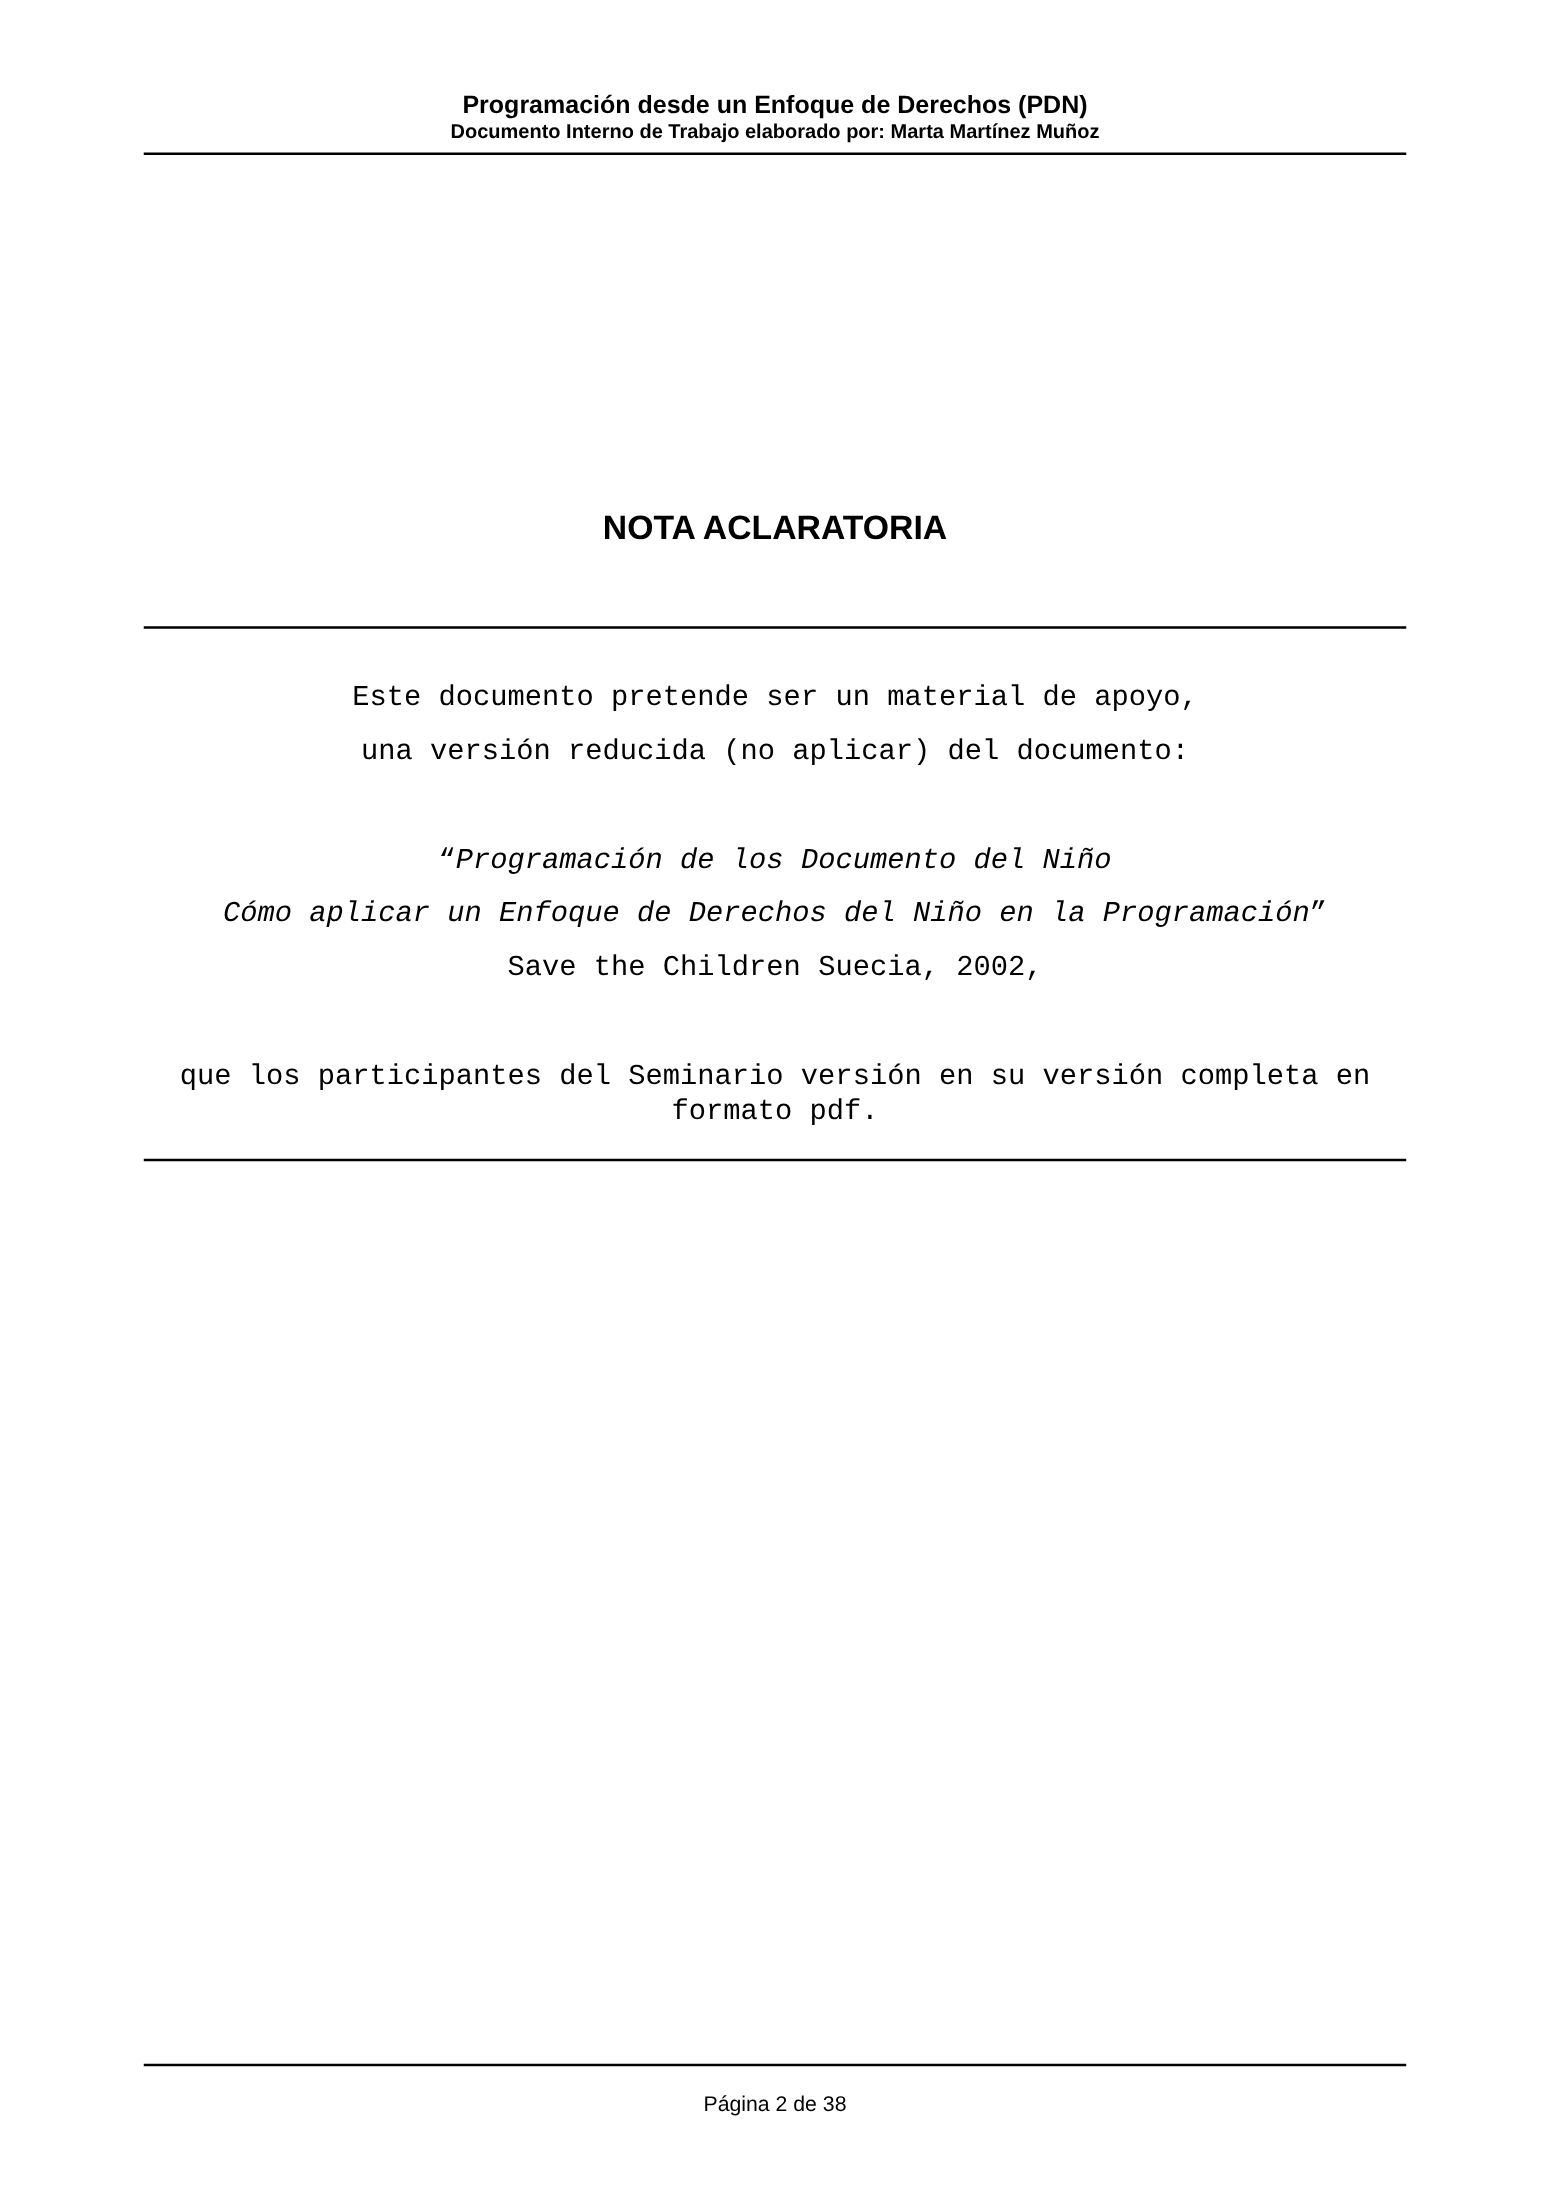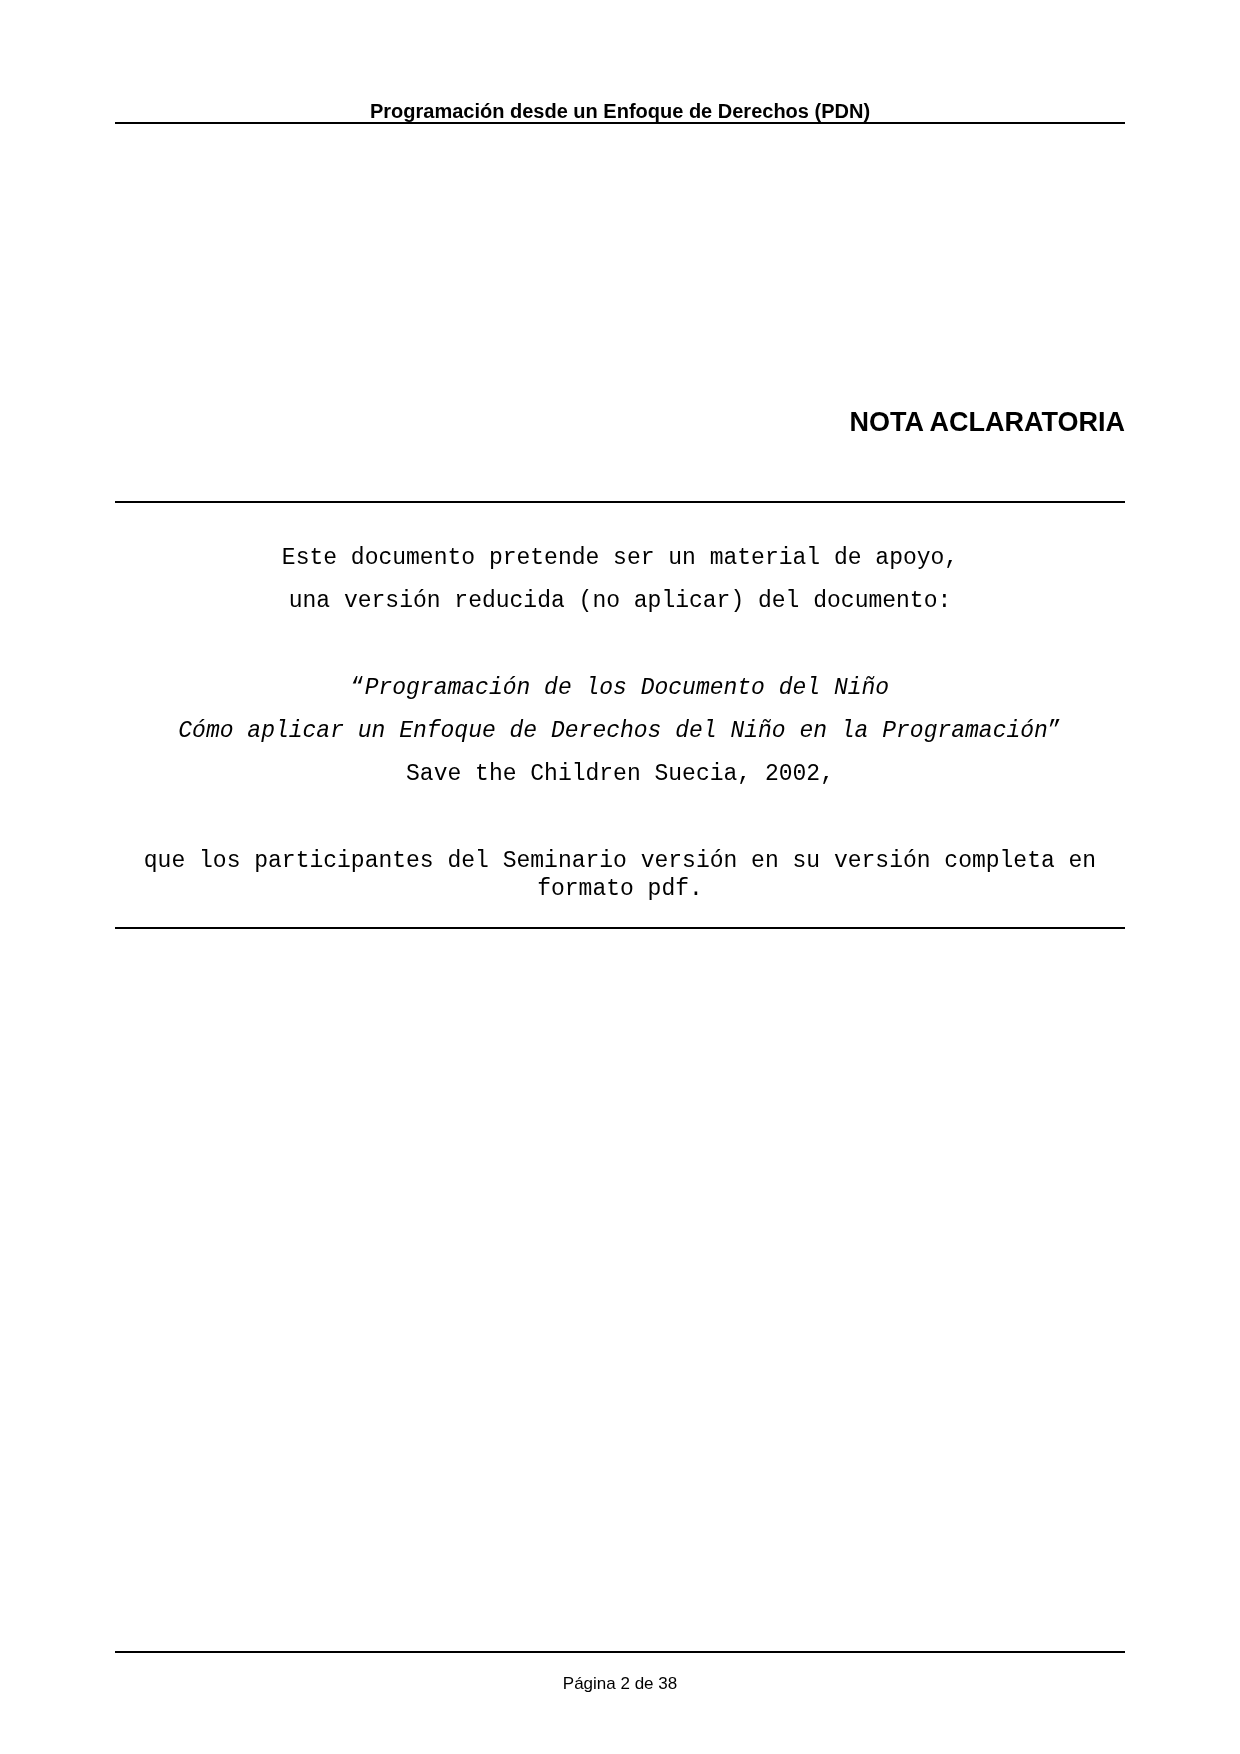--- a/index.html
+++ b/index.html
@@ -14,21 +14,20 @@
       font-family: "Liberation Sans", sans-serif;
       color: #000000;
       overflow: hidden;
     }
     .page-header {
       position: absolute;
       left: 115px;
       width: 1010px;
       top: 72px;
       text-align: center;
-      margin-top: 27px;
     }
     .header-title {
       font-weight: bold;
       font-size: 20px;
       line-height: 24px;
     }
     .header-subtitle {
       font-weight: bold;
       font-size: 16px;
       line-height: 20px;
@@ -38,21 +37,21 @@
       left: 115px;
       width: 1010px;
       height: 2px;
       background: #000000;
     }
     .section-title {
       position: absolute;
       left: 115px;
       width: 1010px;
       top: 405px;
-      text-align: right;
+      text-align: center;
       font-weight: bold;
       font-size: 27px;
       line-height: 34px;
     }
     .body-line {
       position: absolute;
       left: 115px;
       width: 1010px;
       text-align: center;
       font-size: 23px;
@@ -69,20 +68,21 @@
       text-align: center;
       font-size: 17px;
       line-height: 22px;
     }
   </style>
 </head>
 <body>
 
 <div class="page-header">
   <div class="header-title">Programación desde un Enfoque de Derechos (PDN)</div>
+  <div class="header-subtitle">Documento Interno de Trabajo elaborado por: Marta Martínez Muñoz</div>
 </div>
 <div class="rule" style="top:122px;"></div>
 
 <div class="section-title">NOTA ACLARATORIA</div>
 
 <div class="rule" style="top:501px;"></div>
 
 <div class="body-line" style="top:544px;">Este documento pretende ser un material de apoyo,</div>
 <div class="body-line" style="top:587px;">una versión reducida (no aplicar) del documento:</div>
 

